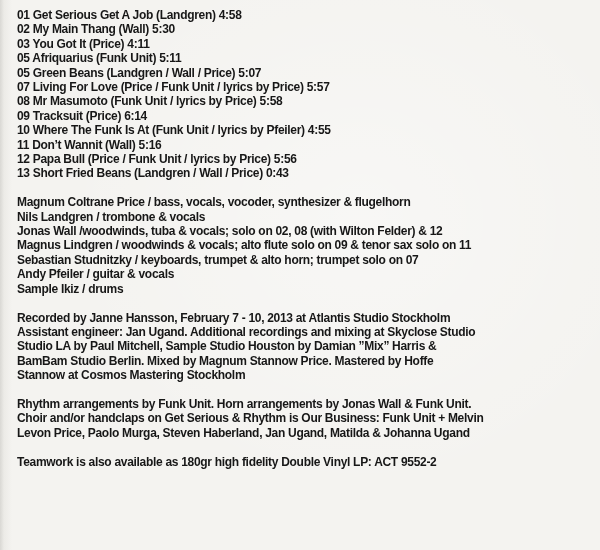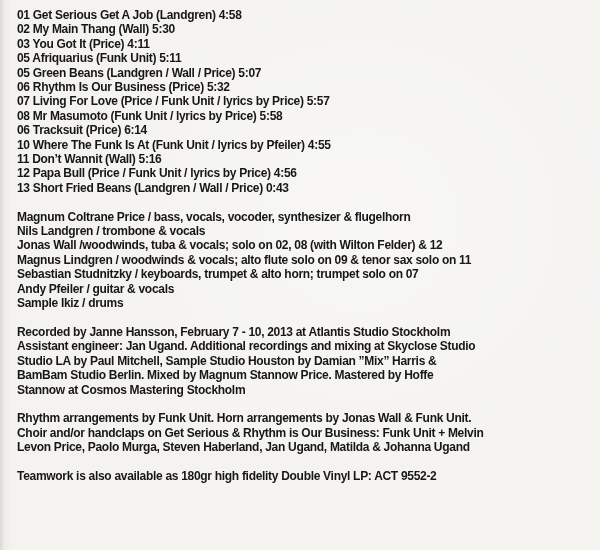--- a/index.html
+++ b/index.html
@@ -40,27 +40,26 @@
 <body>
 
 <div class="scan-page">
 
   <div class="section">
     <div class="line"><span>01</span> <span>Get Serious Get A Job (Landgren)</span> <span>4:58</span></div>
     <div class="line"><span>02</span> <span>My Main Thang (Wall)</span> <span>5:30</span></div>
     <div class="line"><span>03</span> <span>You Got It (Price)</span> <span>4:11</span></div>
     <div class="line"><span>05</span> <span>Afriquarius (Funk Unit)</span> <span>5:11</span></div>
     <div class="line"><span>05</span> <span>Green Beans (Landgren / Wall / Price)</span> <span>5:07</span></div>
-    <div class="line"><span>06</span> <span>Rhythm Is Our Business (Price)</span> <span>5:32</span></div>
     <div class="line"><span>07</span> <span>Living For Love (Price / Funk Unit / lyrics by Price)</span> <span>5:57</span></div>
     <div class="line"><span>08</span> <span>Mr Masumoto (Funk Unit / lyrics by Price)</span> <span>5:58</span></div>
-    <div class="line"><span>06</span> <span>Tracksuit (Price)</span> <span>6:14</span></div>
+    <div class="line"><span>09</span> <span>Tracksuit (Price)</span> <span>6:14</span></div>
     <div class="line"><span>10</span> <span>Where The Funk Is At (Funk Unit / lyrics by Pfeiler)</span> <span>4:55</span></div>
     <div class="line"><span>11</span> <span>Don’t Wannit (Wall)</span> <span>5:16</span></div>
-    <div class="line"><span>12</span> <span>Papa Bull (Price / Funk Unit / lyrics by Price)</span> <span>4:56</span></div>
+    <div class="line"><span>12</span> <span>Papa Bull (Price / Funk Unit / lyrics by Price)</span> <span>5:56</span></div>
     <div class="line"><span>13</span> <span>Short Fried Beans (Landgren / Wall / Price)</span> <span>0:43</span></div>
   </div>
 
   <div class="section">
     <div class="line">Magnum Coltrane Price / bass, vocals, vocoder, synthesizer &amp; flugelhorn</div>
     <div class="line">Nils Landgren / trombone &amp; vocals</div>
     <div class="line">Jonas Wall /woodwinds, tuba &amp; vocals; solo on 02, 08 (with Wilton Felder) &amp; 12</div>
     <div class="line">Magnus Lindgren / woodwinds &amp; vocals; alto flute solo on 09 &amp; tenor sax solo on 11</div>
     <div class="line">Sebastian Studnitzky / keyboards, trumpet &amp; alto horn; trumpet solo on 07</div>
     <div class="line">Andy Pfeiler / guitar &amp; vocals</div>

